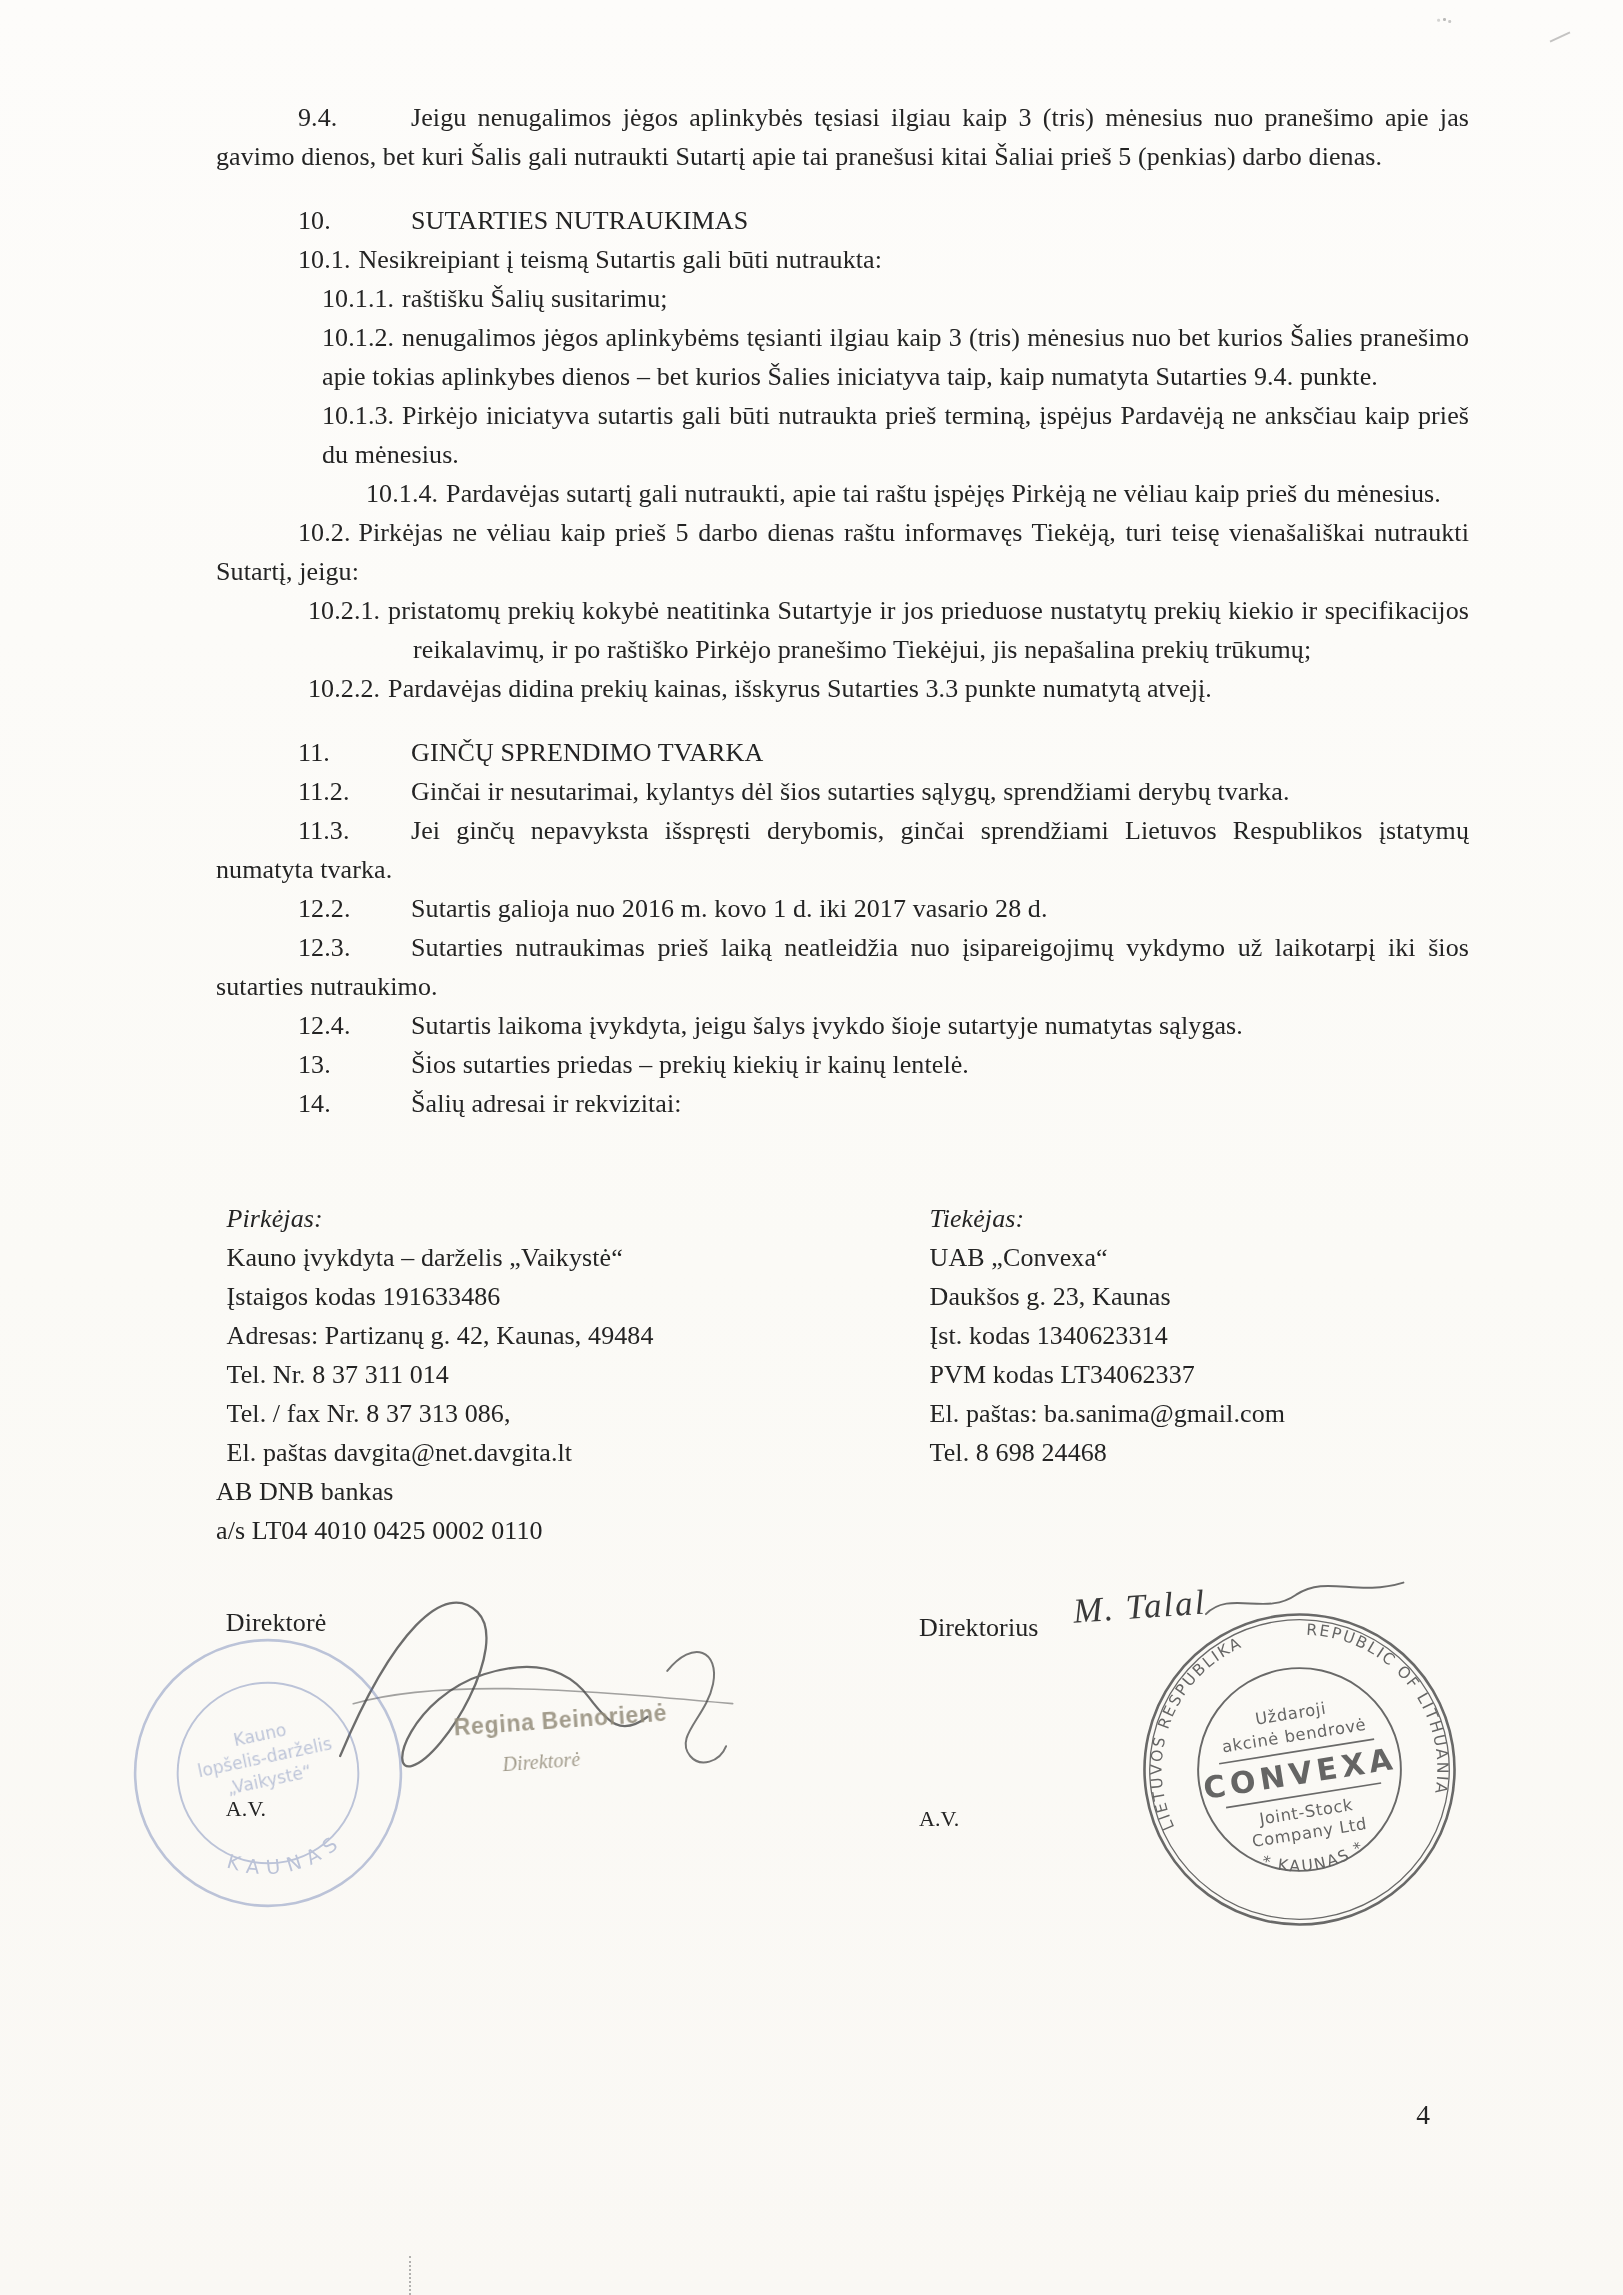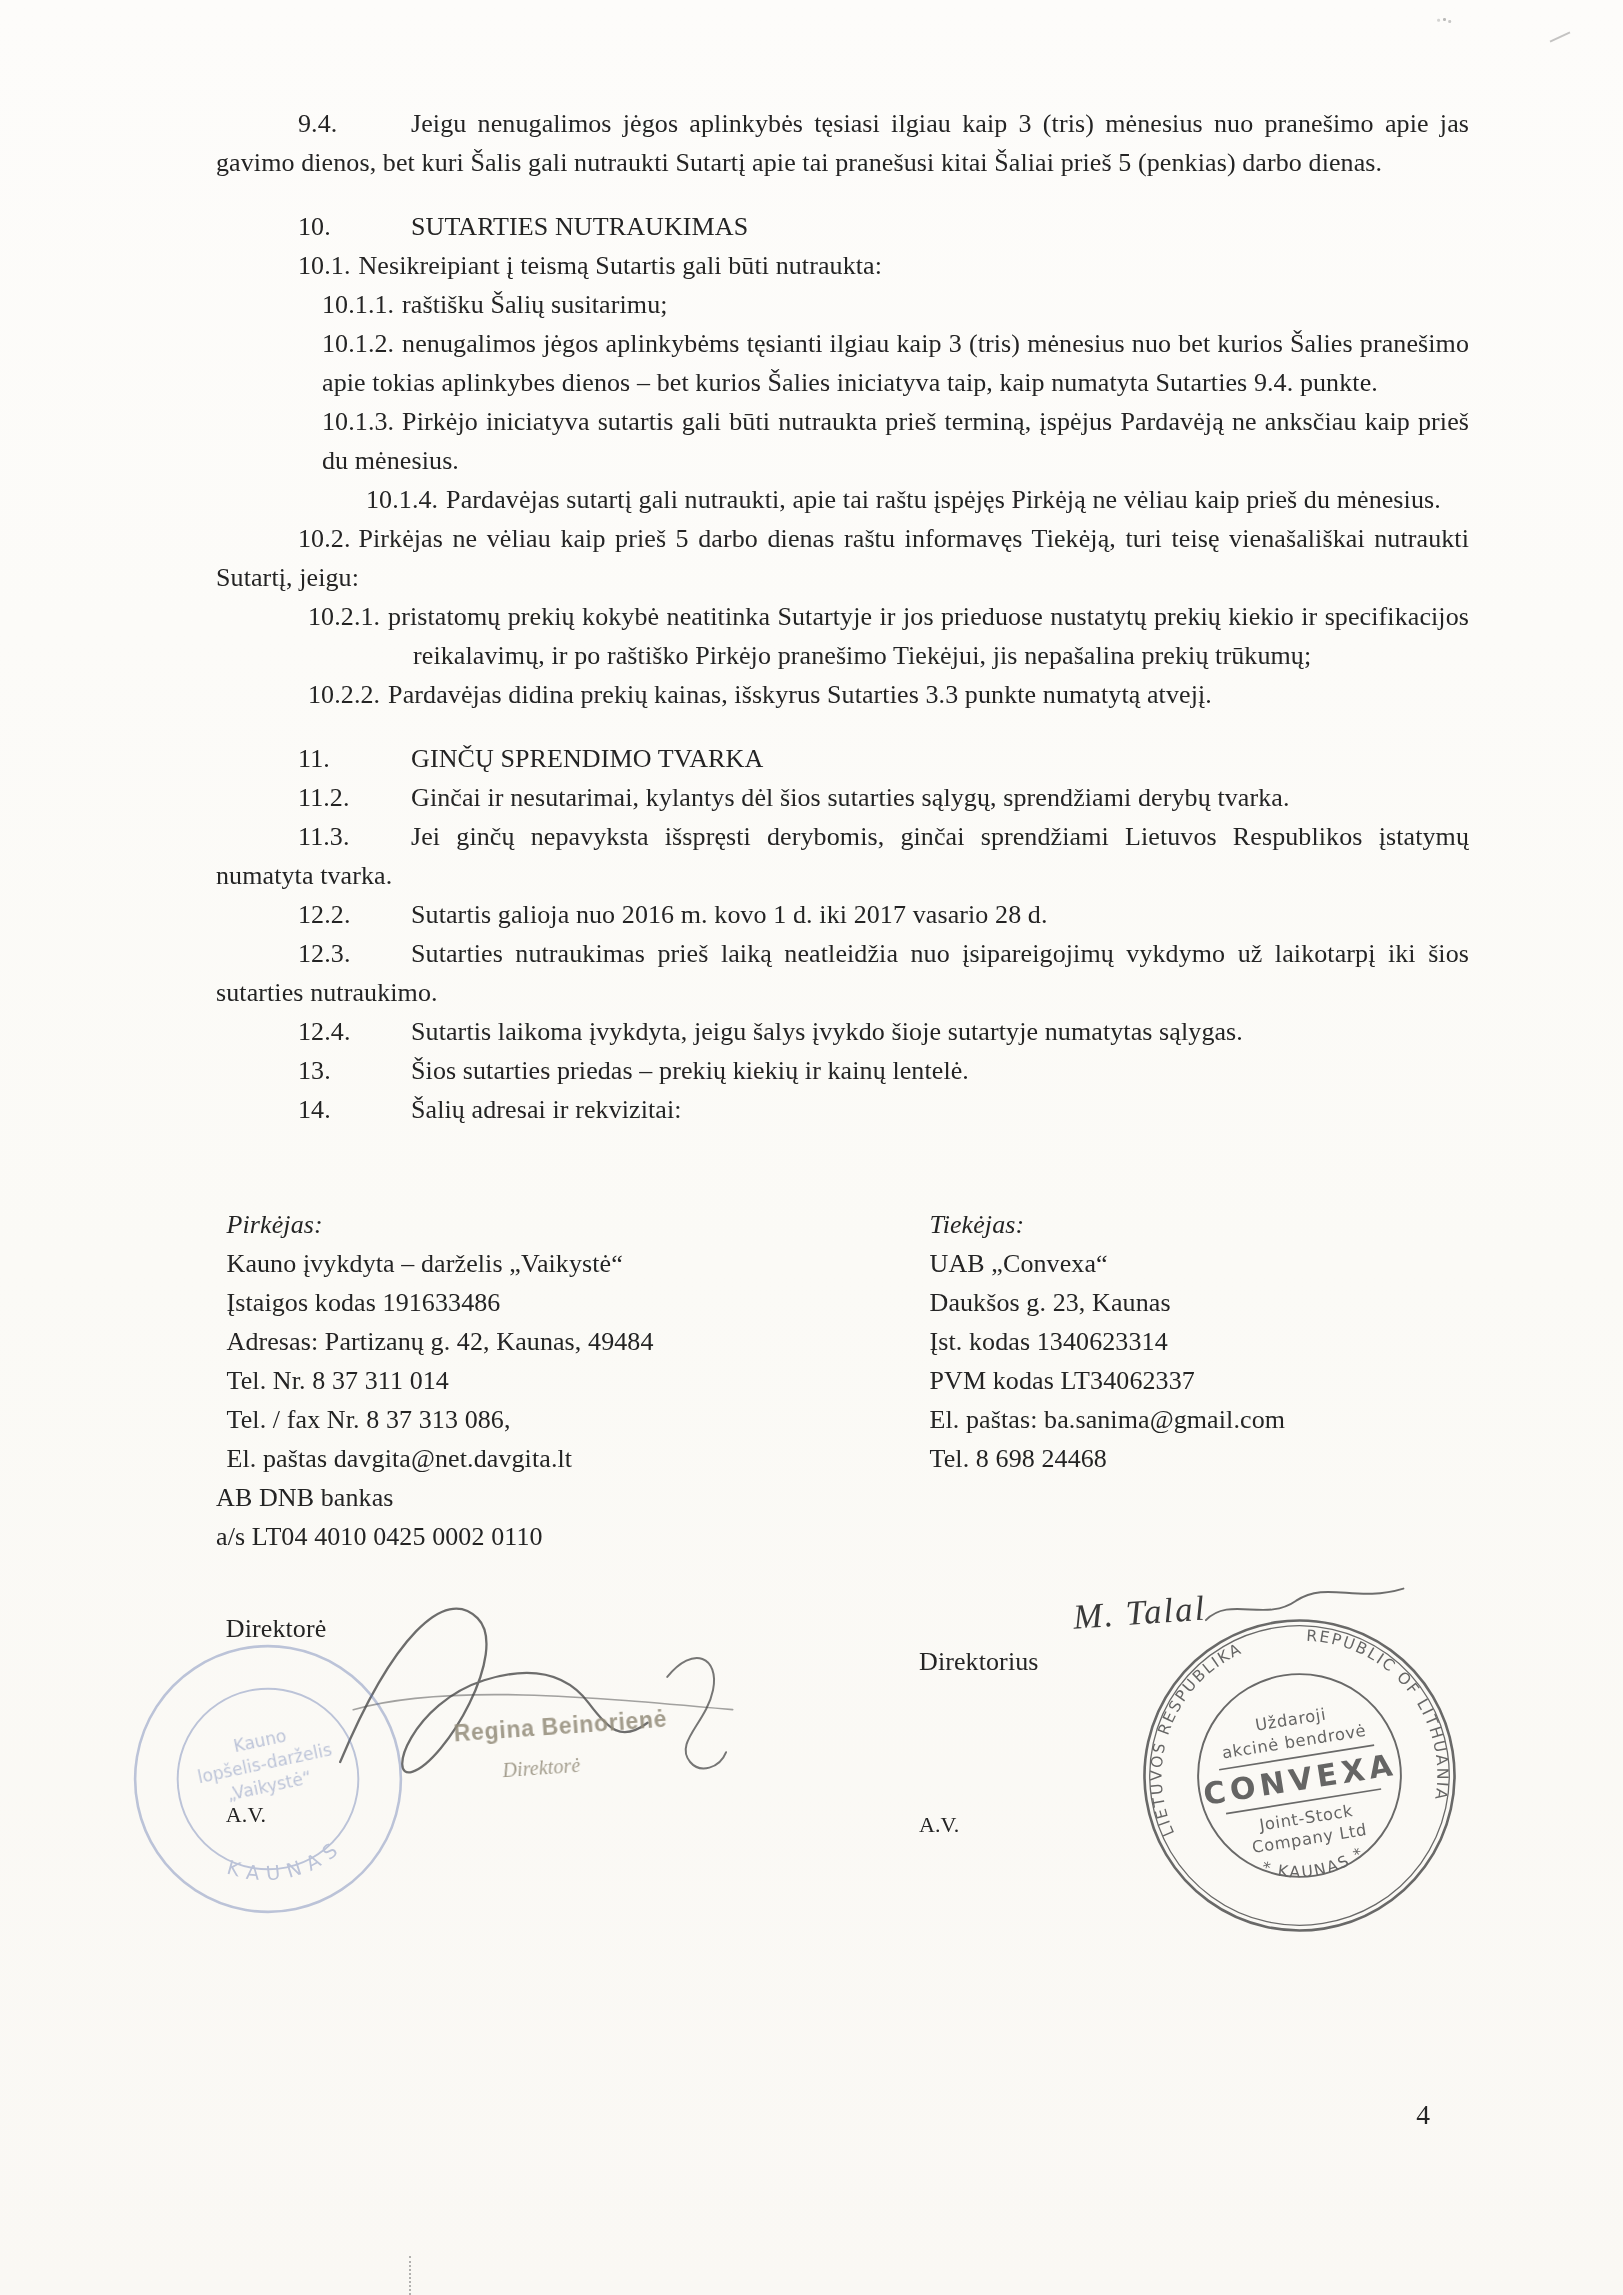--- a/index.html
+++ b/index.html
@@ -1,21 +1,21 @@
 <!DOCTYPE html>
 <html style="font-size:10.5px"><head>
 <meta charset="utf-8">
 <title>Scanned contract page</title>
 <style>
   *{box-sizing:border-box;}
   html,body{margin:0;padding:0;background:#fcfbf8;}
   .page{position:relative;width:1623px;height:2295px;overflow:hidden;
         background:linear-gradient(180deg,#fdfcfa 0%,#fbfaf6 55%,#faf8f4 100%);
         font-family:"Liberation Serif","DejaVu Serif",serif;color:#242424;}
-  .content{position:absolute;left:216px;top:104px;width:1253px;
+  .content{position:absolute;left:216px;top:98px;width:1253px;
            font-size:26px;line-height:39px;text-align:justify;letter-spacing:0.1px;}
   p{margin:0;padding:0;}
   .gap-top{margin-top:25px;}
   .p-main{text-indent:82px;}
   .num{text-indent:0;}
   .p-main .num.tabbed{display:inline-block;min-width:113px;}
   .num.run{margin-right:7.9px;}
   .p-sub{margin-left:106px;}
   .p-subout{margin-left:98px;text-indent:52px;}
   .p-sub3{margin-left:92px;padding-left:105px;text-indent:-105px;}
@@ -23,21 +23,21 @@
   .addresses{display:flex;margin-top:36px;text-align:left;}
   .col.buyer{width:703px;flex:none;}
   .col.supplier{flex:1;}
   .addr-label{font-style:italic;padding-left:10.5px;margin-top:40px;}
   .addr-line{padding-left:10.5px;}
   .addr-line.flush{padding-left:0;}
 
   .sig-area{position:relative;margin-top:46px;height:432px;text-align:left;}
   .sig-label{position:absolute;font-size:26px;}
   #direktore{left:9.8px;top:6.5px;}
-  #direktorius{left:703px;top:11.8px;margin-top:28px;}
+  #direktorius{left:703px;top:11.8px;}
   .av{position:absolute;font-size:22px;}
   #av-left{left:9.8px;top:193px;}
   #av-right{left:703px;top:203px;}
 
   .sig-svg-left{position:absolute;left:98px;top:-56px;width:471px;height:275px;}
   .sig-svg-left path{stroke:#4a4a4a;fill:none;stroke-linecap:round;}
 
   .sig-right{position:absolute;left:857px;top:-16.4px;transform:rotate(-4deg);white-space:nowrap;}
   .sig-text{font-style:italic;font-size:35px;color:#3a3a3a;letter-spacing:2px;}
   .sig-flourish{vertical-align:middle;margin-left:-3.9px;}

